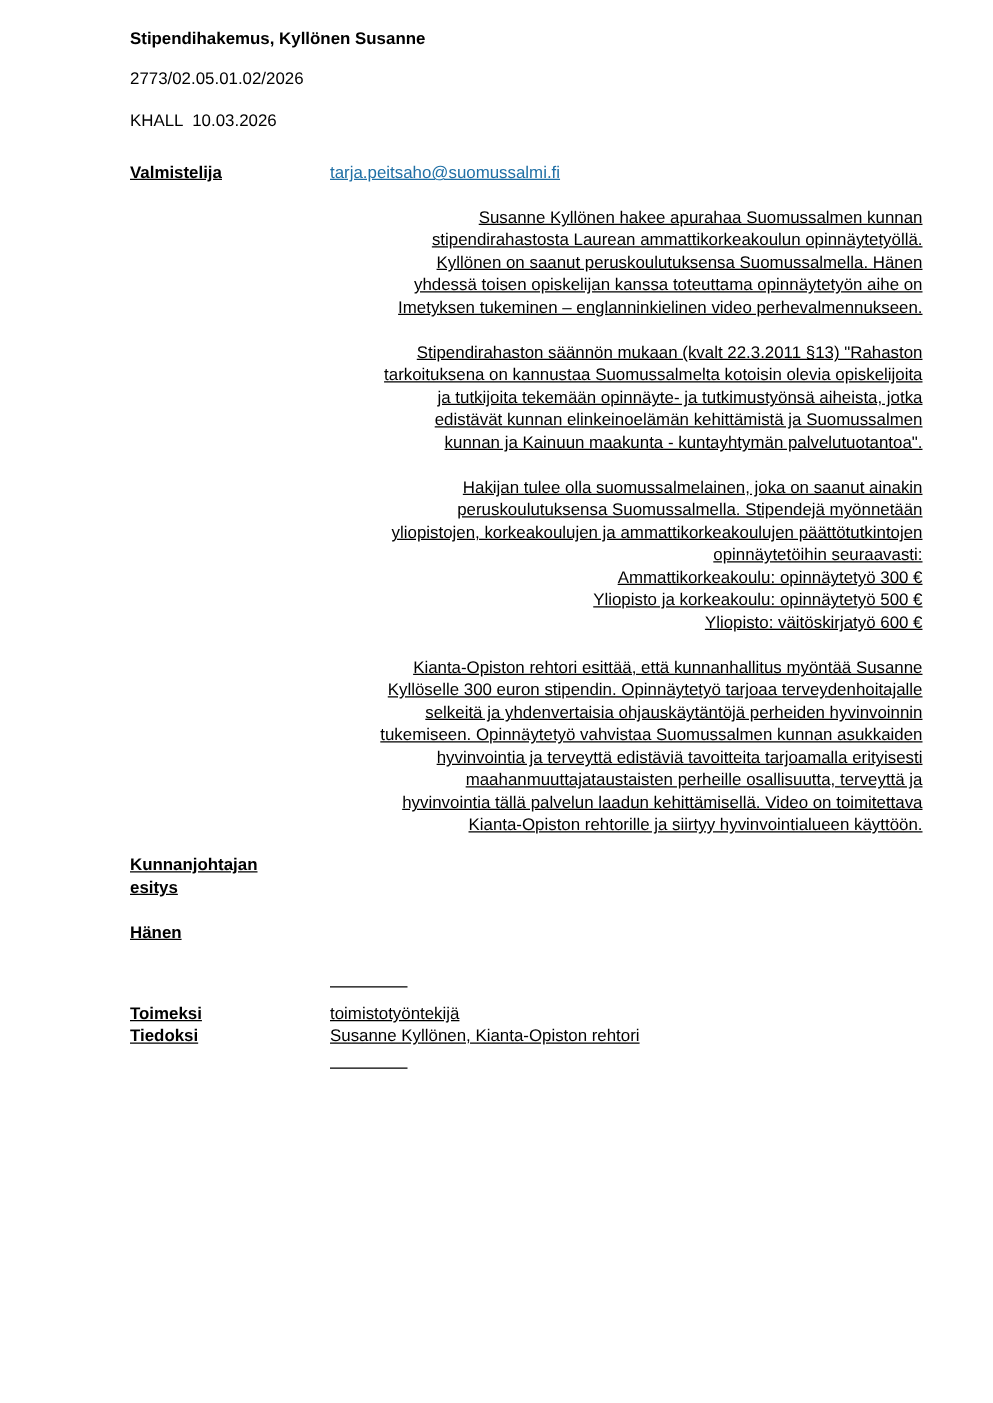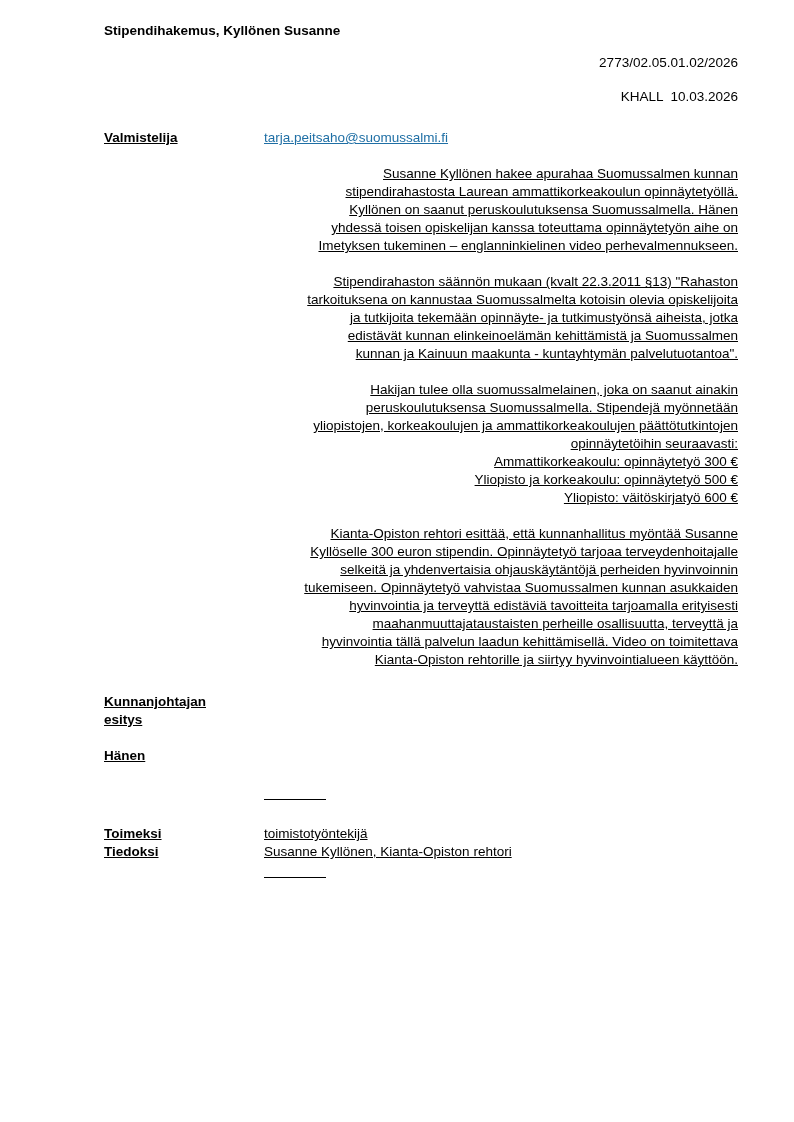--- a/index.html
+++ b/index.html
@@ -29,21 +29,20 @@
     background:var(--bg);
   }
   .doc-title{
     font-weight:bold;
     margin:0 0 14px 0;
     white-space:pre-wrap;
   }
   .meta-line{
     margin:0 0 16px 0;
     white-space:pre-wrap;
-    text-align:right;
   }
   .meta-line.last{
     margin-bottom:23px;
   }
   .row{
     display:grid;
     grid-template-columns:160px 1fr;
     align-items:start;
     text-decoration:underline;
   }
@@ -63,38 +62,38 @@
     white-space:pre-line;
     text-align:right;
   }
   .email-link{
     color:var(--link);
     text-decoration:underline;
     cursor:pointer;
     display:inline-block;
   }
   .row-gap{
-    margin-top:24px;
+    margin-top:14px;
   }
   .row-gap-sm{
     margin-top:18px;
   }
   .divider{
     width:62px;
     height:0;
     border-top:1px solid var(--text);
   }
   .divider-1{
     margin:34px 0 0 160px;
   }
   .divider-2{
     margin:16px 0 0 160px;
   }
   .sign-block{
-    margin-top:25px;
+    margin-top:12px;
   }
 </style>
 </head>
 <body>
 
 <div class="page">
 
   <div class="doc-title">Stipendihakemus, Kyllönen Susanne</div>
 
   <div class="meta-line">2773/02.05.01.02/2026</div>

